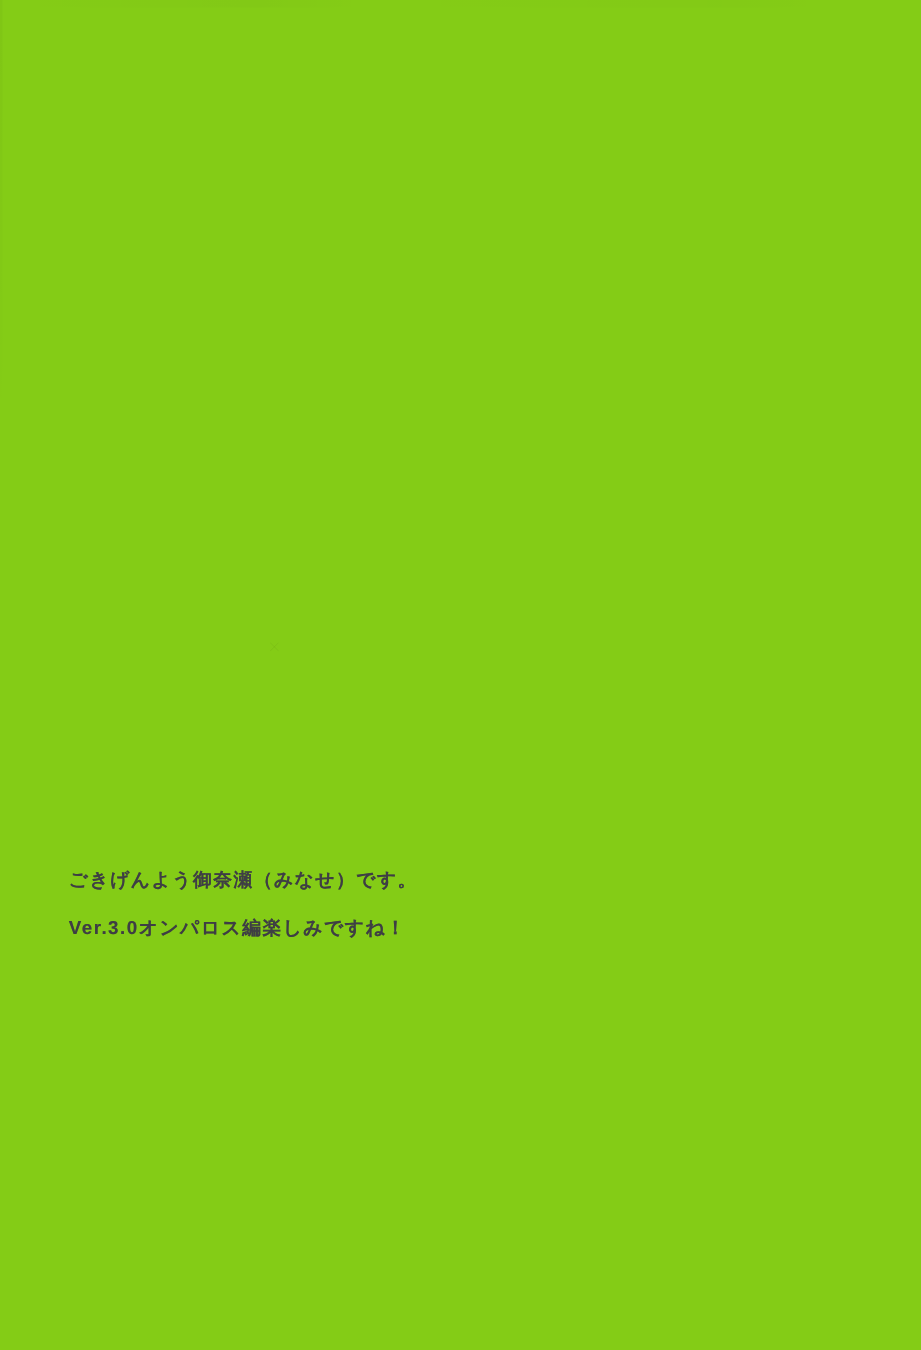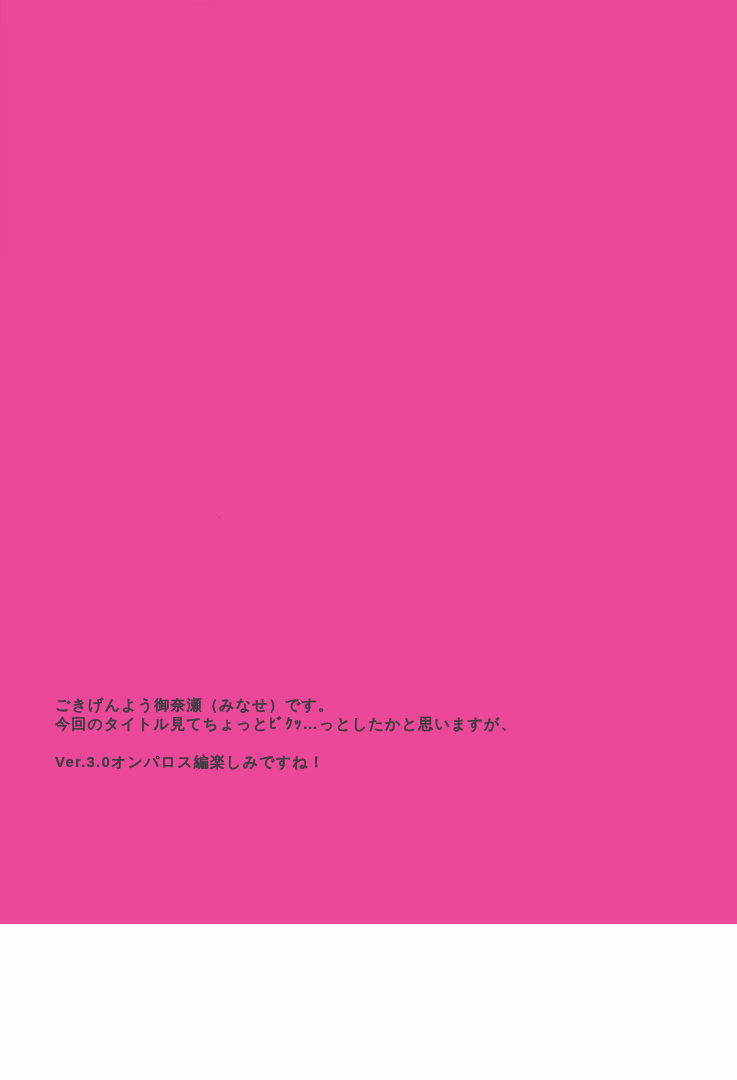--- a/index.html
+++ b/index.html
@@ -9,22 +9,22 @@
   body {
     width: 737px;
     height: 1080px;
     background: #fdfdfd;
     overflow: hidden;
     font-family: "Liberation Sans", sans-serif;
   }
   .page {
     position: relative;
     width: 737px;
-    height: 924px;
-    background: #ec4899;
+    height: 1080px;
+    background: #84cc16;
   }
   
   .scan-edge-top {
     position: absolute;
     left: 0; top: 0;
     width: 737px; height: 6px;
     background: linear-gradient(90deg,
       rgba(0,0,0,0.00) 0%,
       rgba(0,0,0,0.015) 28%,
       rgba(0,0,0,0.00) 40%,
@@ -73,18 +73,17 @@
 <body>
 
 <div class="page">
 
   <div class="scan-edge-top"></div>
   <div class="scan-edge-left"></div>
   <div class="speck"></div>
 
   <div class="afterword">
     <p class="line">ごきげんよう御奈瀬（みなせ）です。</p>
-    <p class="line">今回のタイトル見てちょっとﾋﾞｸｯ…っとしたかと思いますが、</p>
     <p class="line"></p>
     <p class="line">Ver.3.0オンパロス編楽しみですね！</p>
   </div>
 
 </div>
 
 </body></html>

